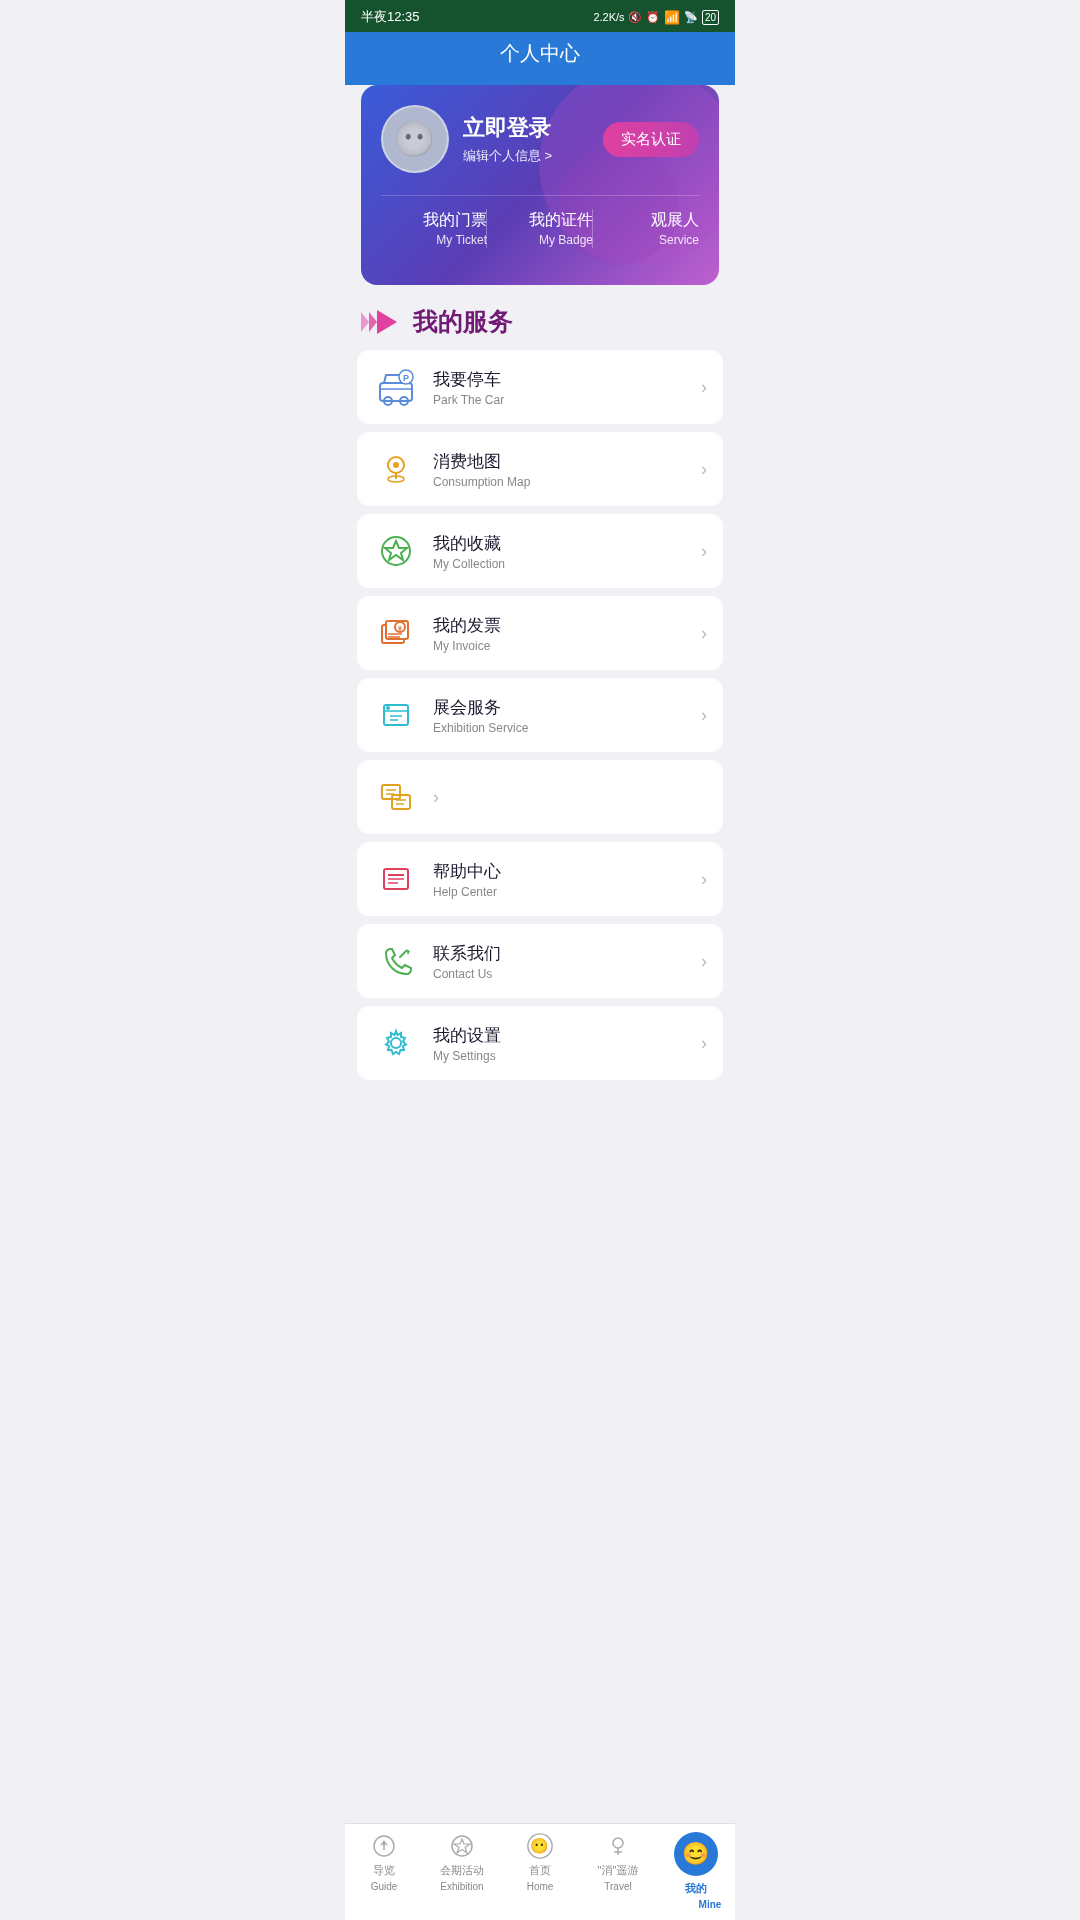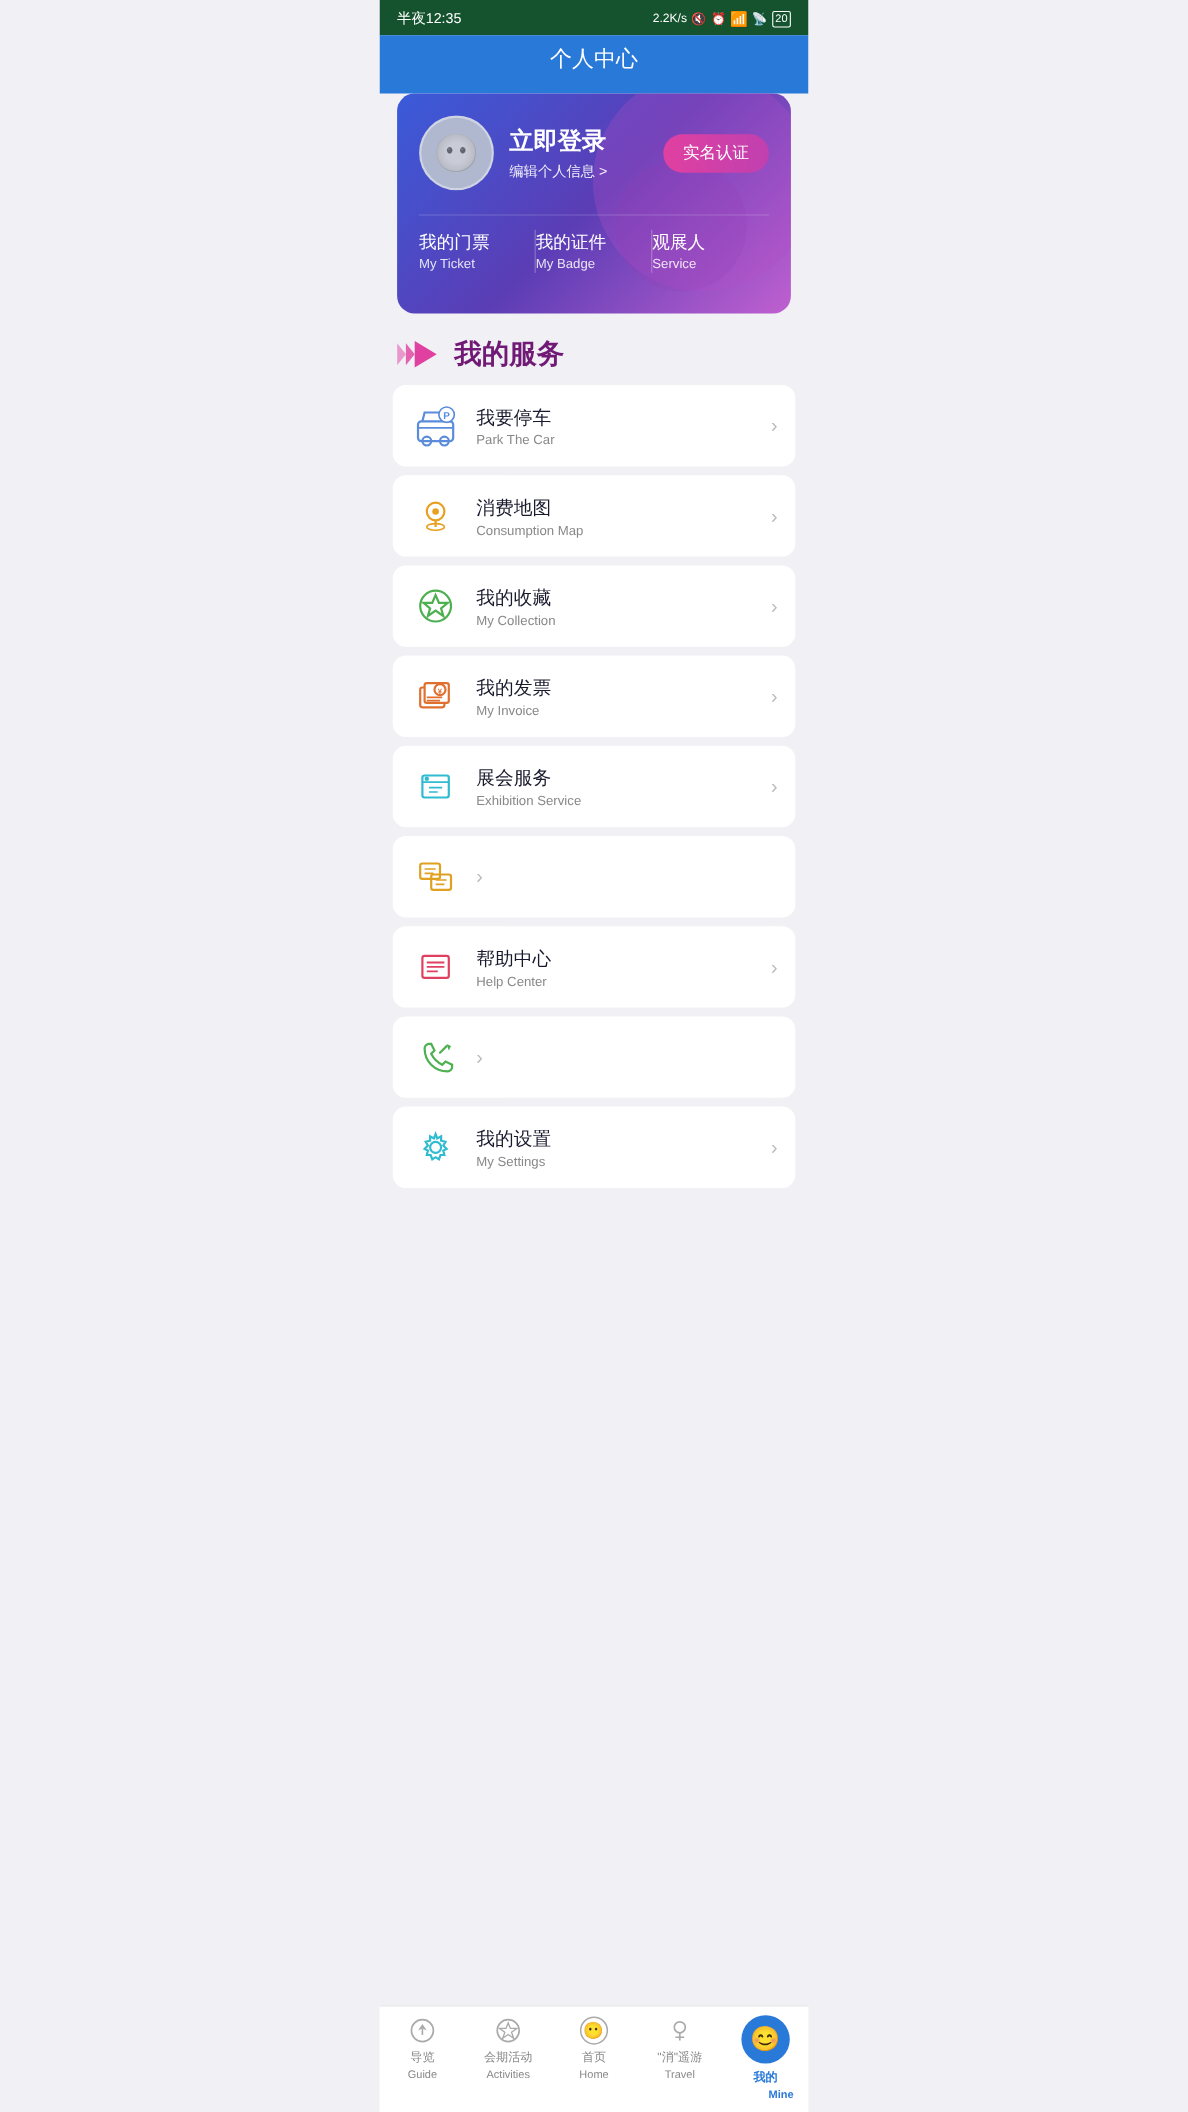--- a/index.html
+++ b/index.html
@@ -131,21 +131,21 @@
 
     .profile-tabs {
       display: flex;
       margin-top: 22px;
       border-top: 1px solid rgba(255,255,255,0.2);
       position: relative;
       z-index: 2;
     }
     .profile-tab {
       flex: 1;
-      text-align: left;
+      text-align: right;
       padding: 14px 0;
       color: white;
       position: relative;
     }
     .profile-tab:not(:last-child)::after {
       content: '';
       position: absolute;
       right: 0;
       top: 20%;
       height: 60%;
@@ -460,20 +460,24 @@
     </div>
 
     <div class="service-item">
       <div class="service-icon-wrap">
         <svg width="40" height="40" viewBox="0 0 40 40">
           <path d="M10 12 C10 10 12 8 14 8 L16 8 L19 14 L16 17 C18 21 22 25 26 27 L29 24 L35 27 L35 29 C35 31 33 33 31 33 C19 33 10 24 10 12 Z" fill="none" stroke="#4caf50" stroke-width="2"></path>
           <path d="M24 16 L30 10" stroke="#4caf50" stroke-width="2" stroke-linecap="round"></path>
           <polygon points="30,8 34,10 32,14" fill="#4caf50"></polygon>
         </svg>
       </div>
+      <div class="service-text">
+        <div class="service-cn">联系我们</div>
+        <div class="service-en">Contact Us</div>
+      </div>
       <span class="service-arrow">›</span>
     </div>
 
     <div class="service-item">
       <div class="service-icon-wrap">
         <svg width="40" height="40" viewBox="0 0 40 40">
           <circle cx="20" cy="20" r="5" fill="none" stroke="#2fbbd0" stroke-width="2"></circle>
           <path d="M20 8 L21.5 12 L25 10 L25 14 L29 15 L27 18.5 L30 21.5 L27 23 L28 27 L24.5 27 L23 31 L20 29 L17 31 L15.5 27 L12 27 L13 23 L10 21.5 L13 18.5 L11 15 L15 14 L15 10 L18.5 12 Z" fill="none" stroke="#2fbbd0" stroke-width="2"></path>
         </svg>
       </div>
@@ -504,21 +508,21 @@
   </div>
 
   <div class="nav-item">
     <div class="nav-icon">
       <svg width="26" height="26" viewBox="0 0 26 26">
         <circle cx="13" cy="13" r="10" fill="none" stroke="#aaa" stroke-width="1.5"></circle>
         <polygon points="13,6 15,11 21,11 16,14.5 18,20 13,16.5 8,20 10,14.5 5,11 11,11" fill="none" stroke="#aaa" stroke-width="1.2"></polygon>
       </svg>
     </div>
     <span class="nav-label">会期活动</span>
-    <span class="nav-label" style="font-size:10px;">Activities</span>
+    <span class="nav-label" style="font-size:10px;">Exhibition</span>
   </div>
 
   <div class="nav-item">
     <div class="nav-icon">
       <svg width="30" height="30" viewBox="0 0 30 30">
         <circle cx="15" cy="15" r="13" fill="none" stroke="#aaa" stroke-width="1.5"></circle>
         <text x="15" y="20" text-anchor="middle" font-size="16" fill="#aaa">😶</text>
       </svg>
     </div>
     <span class="nav-label">首页</span>

